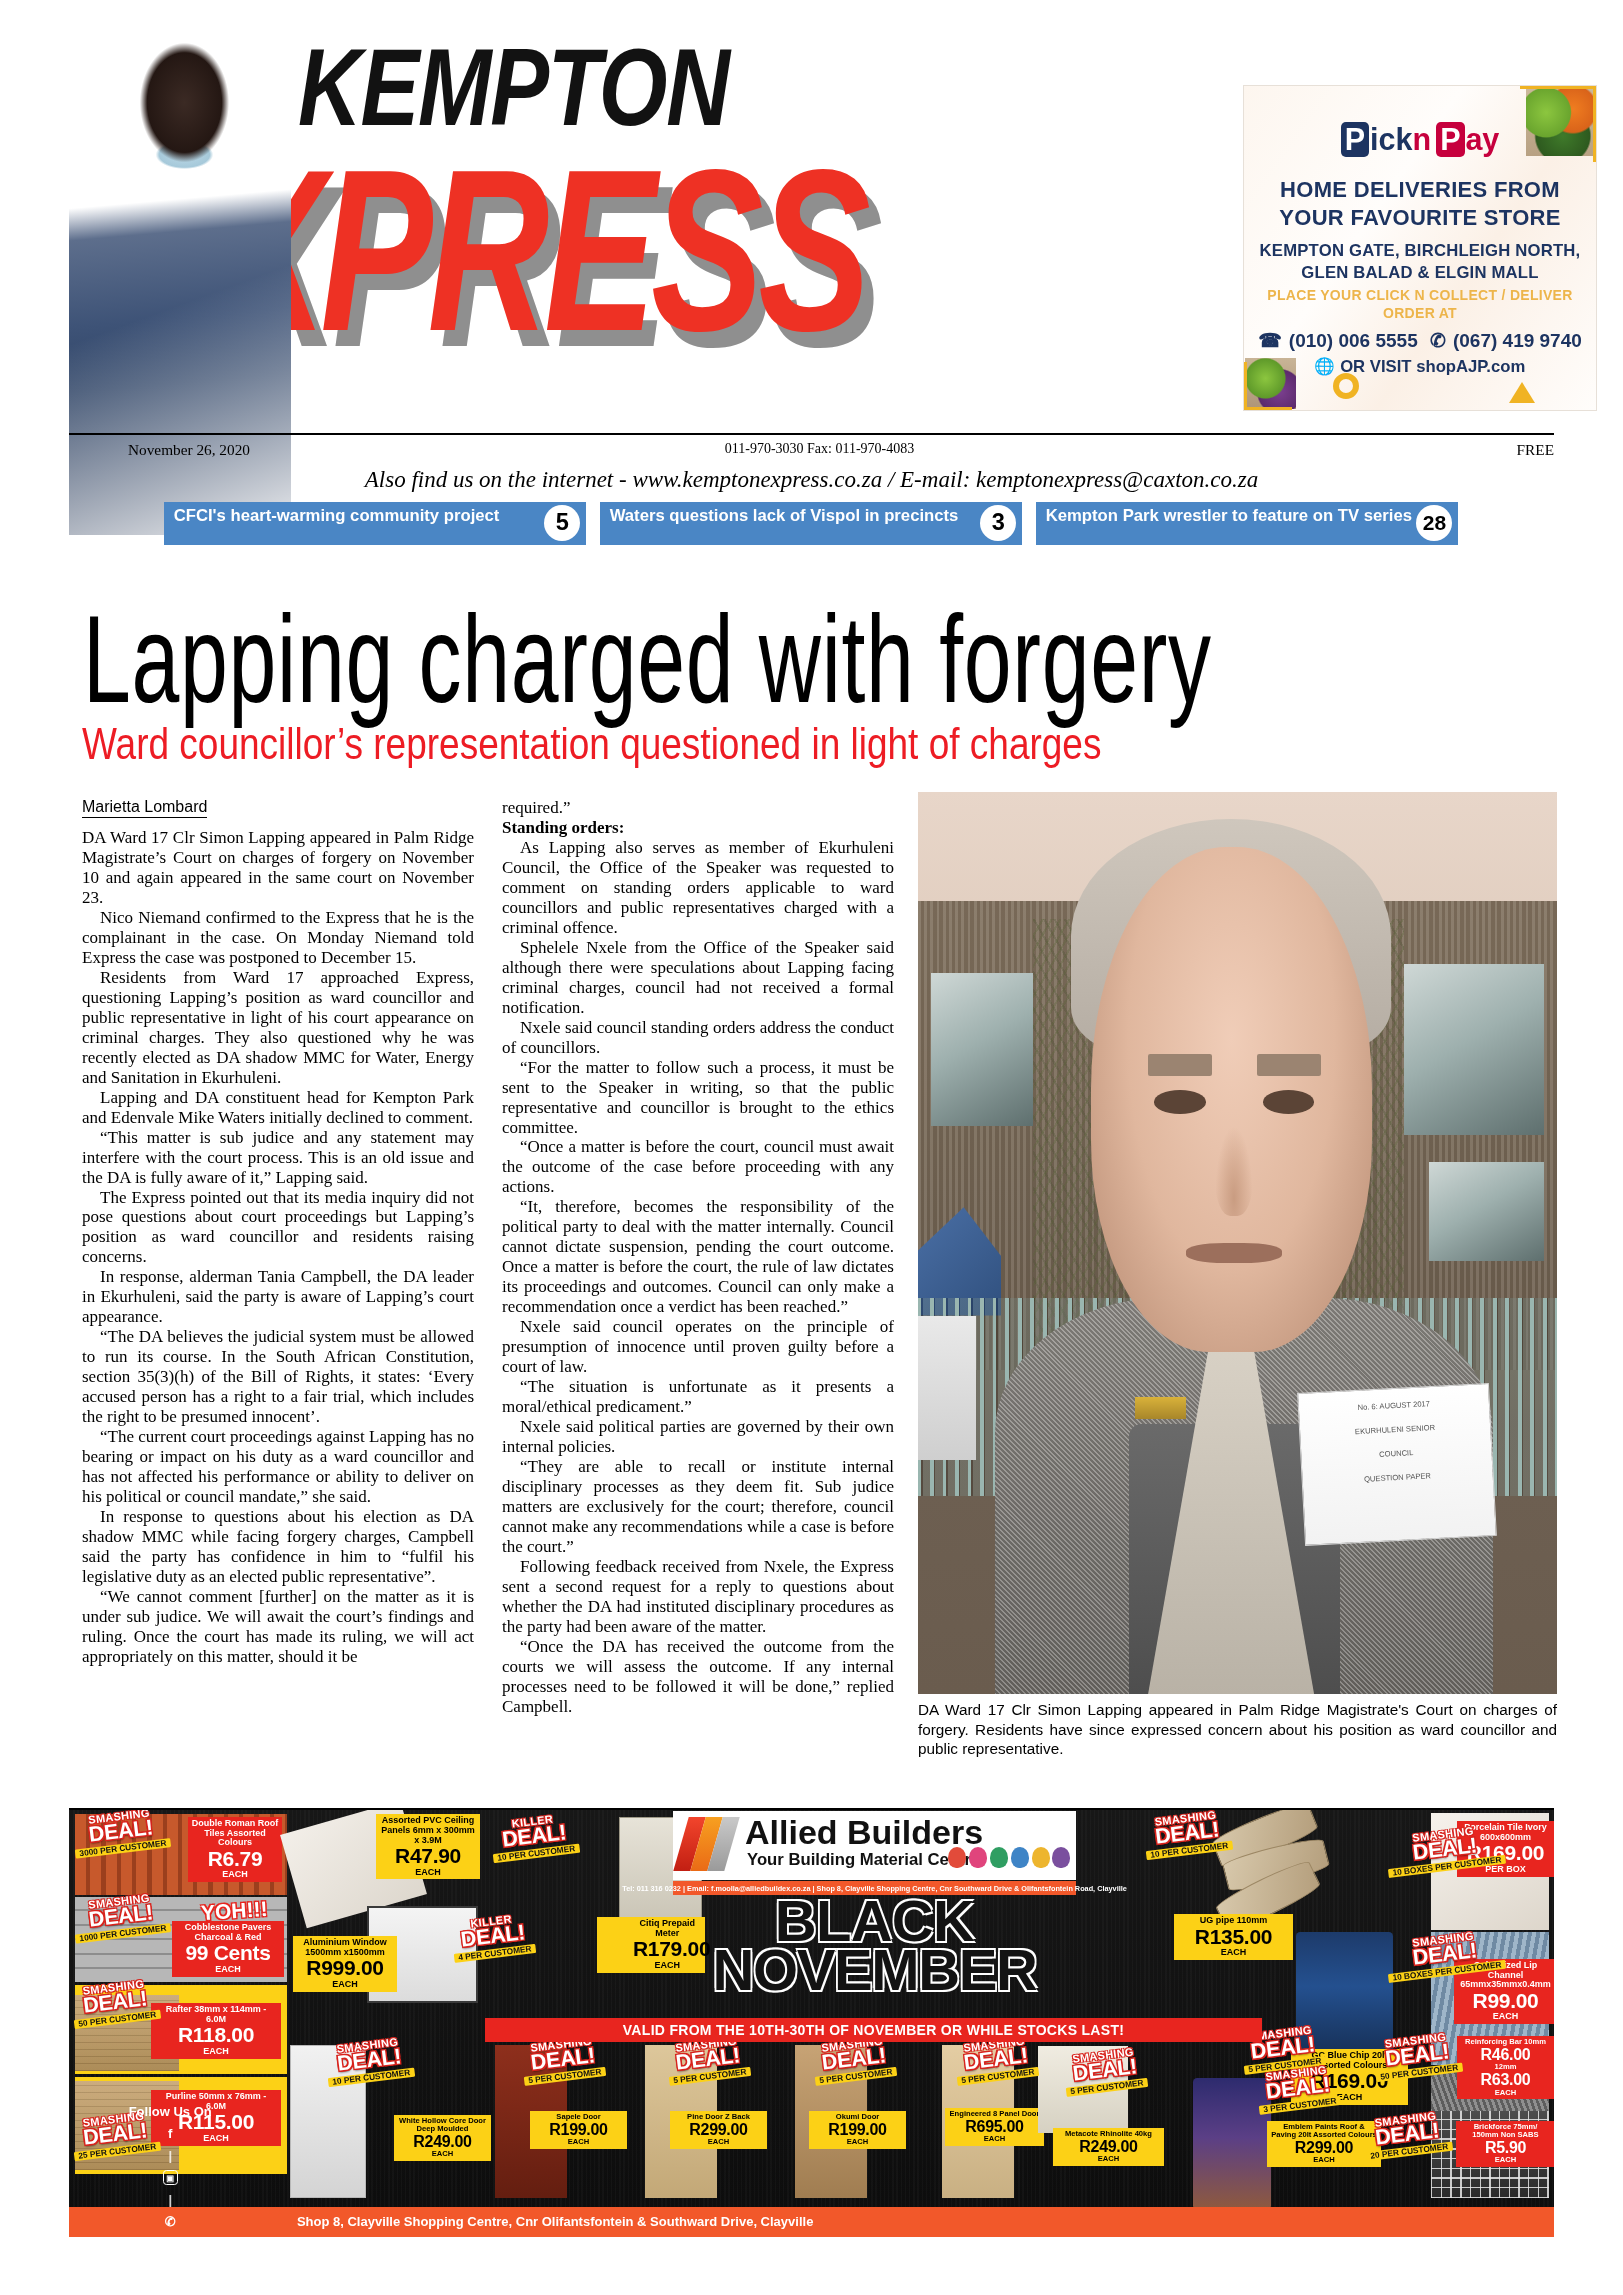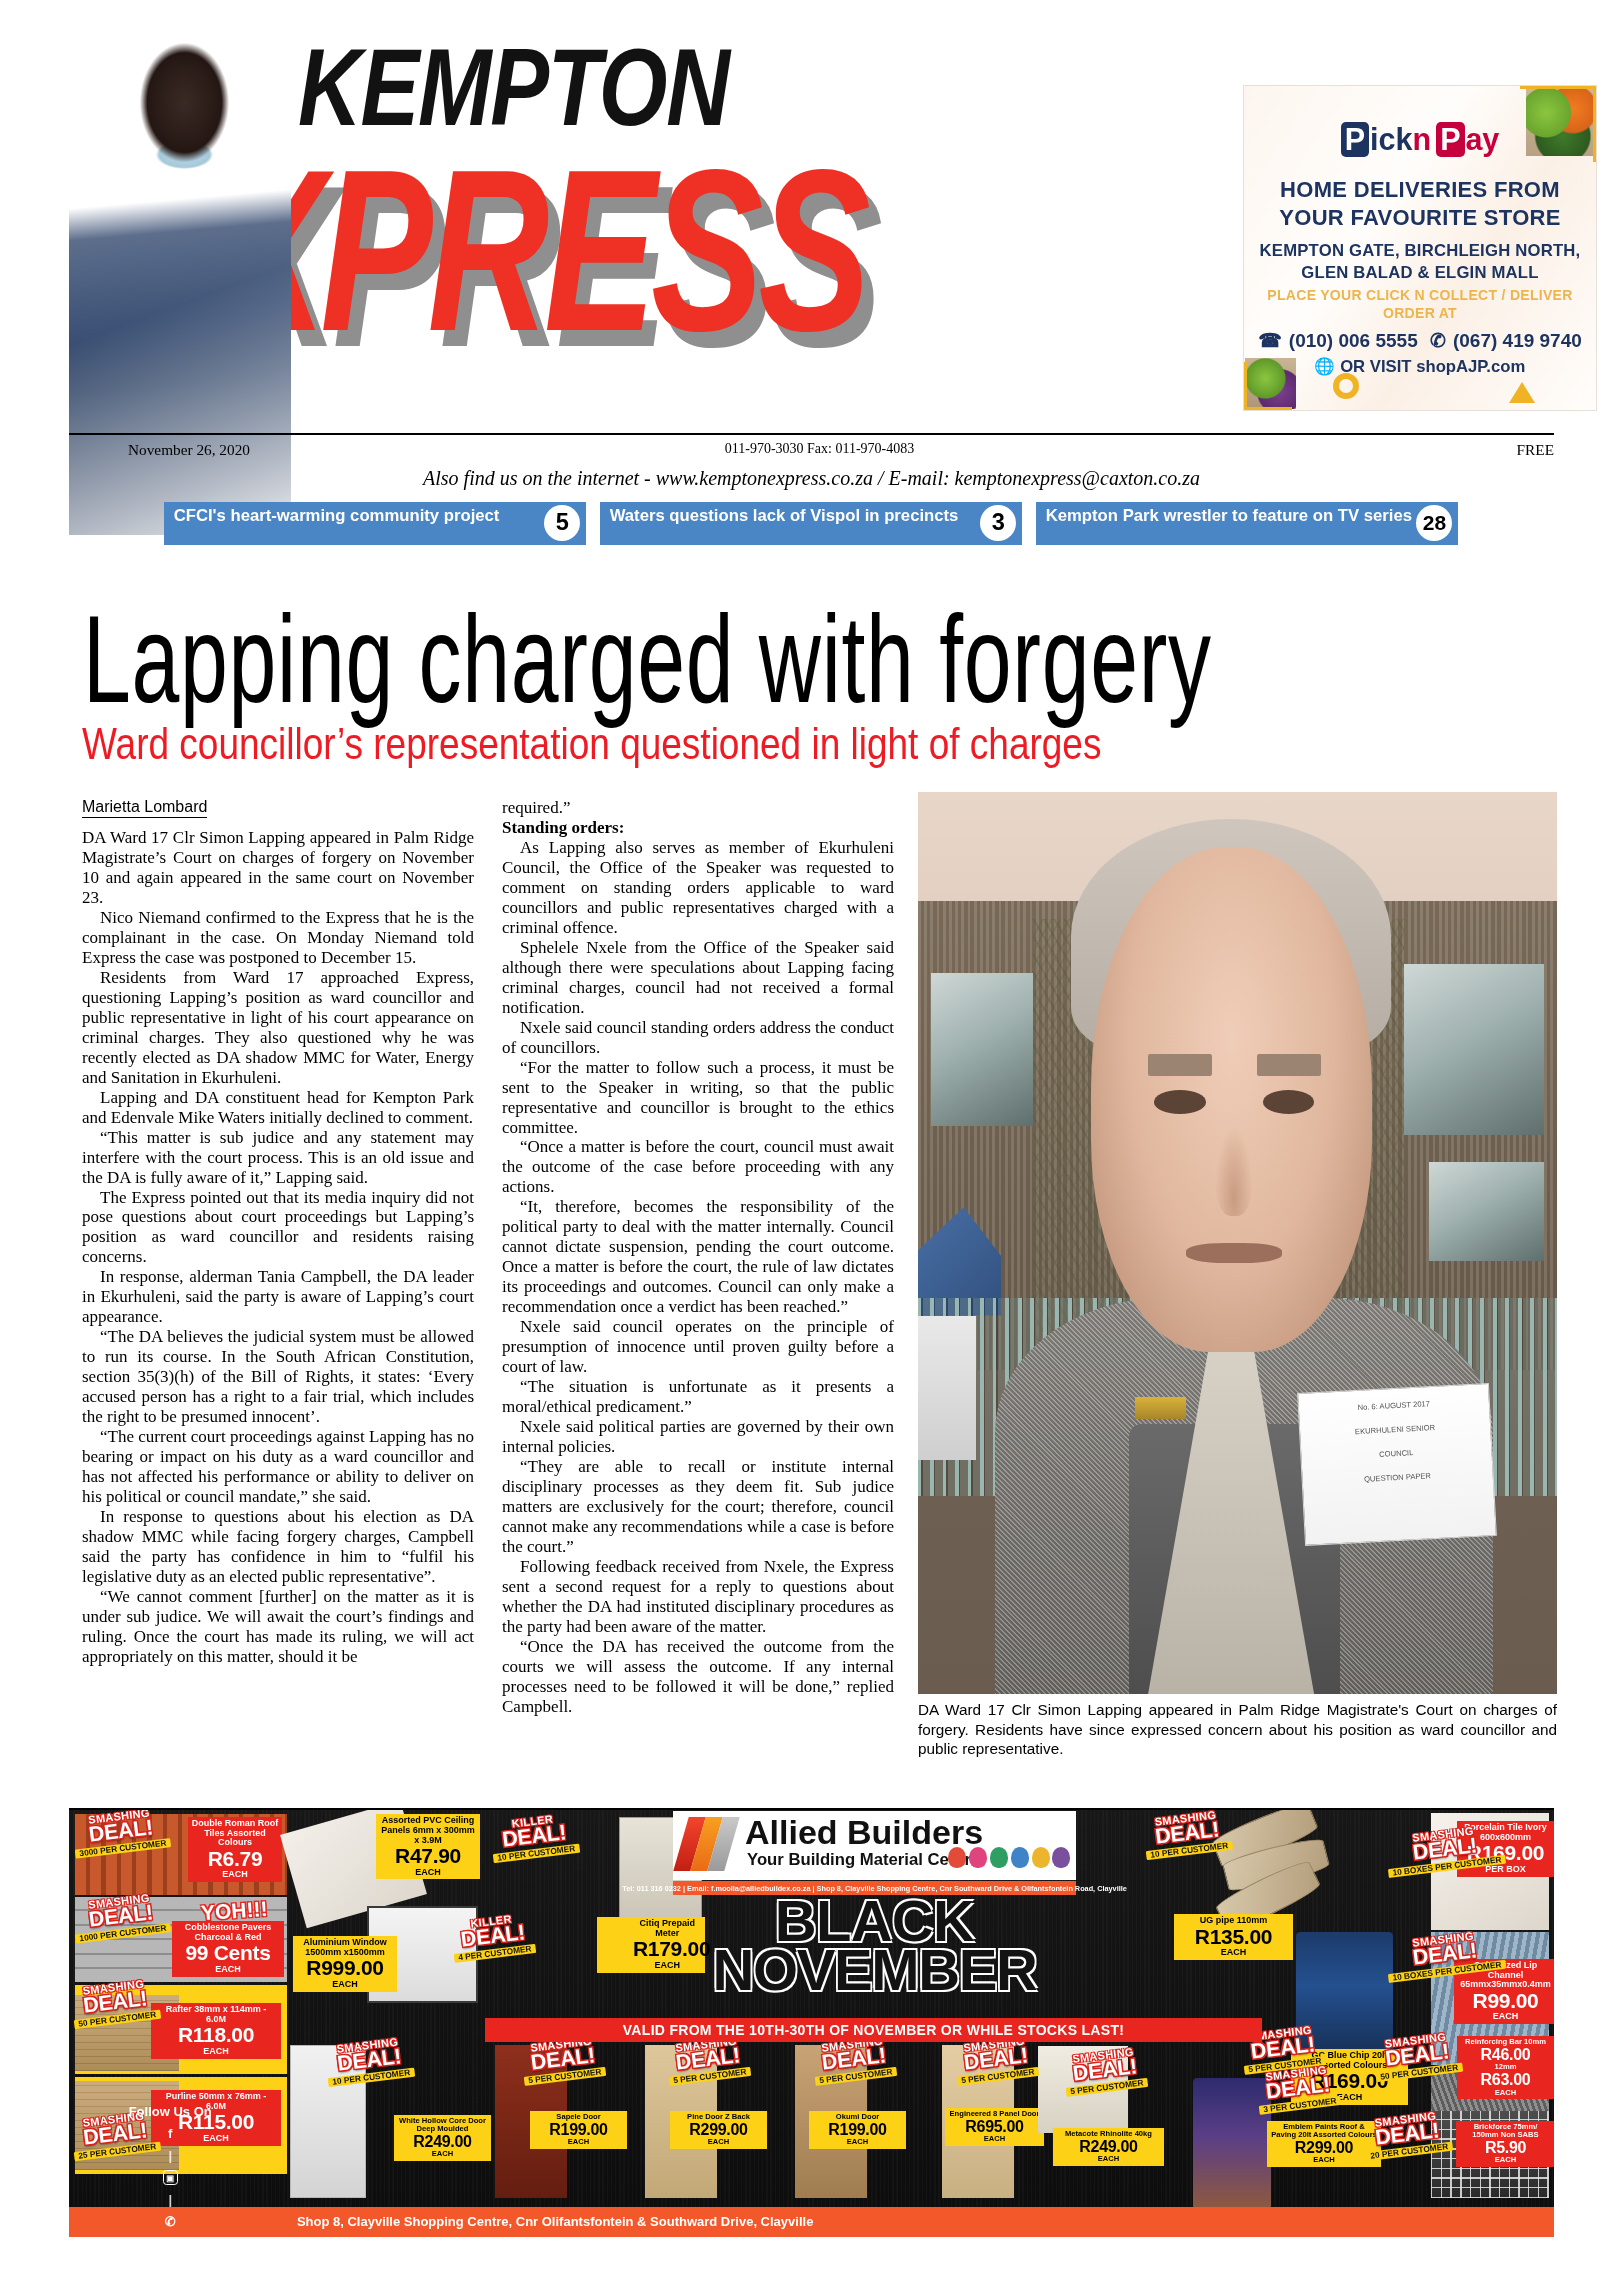--- a/index.html
+++ b/index.html
@@ -106,21 +106,21 @@
 
   
   .strip {
     position: absolute; left: 69px; top: 433px; width: 1485px; height: 62px;
     border-top: 2.1px solid #000; z-index: 8;
   }
   .strip-row1 { position:relative; height: 25px; font-family:"Liberation Sans", sans-serif; }
   .strip-date { position:absolute; left: 59px; top: 5.6px; font-size:15.3px; font-family:"Liberation Serif", serif; }
   .strip-phone { position:absolute; left: 50%; top: 5.6px; transform:translateX(-50%); font-size:14px; font-family:"Liberation Serif", serif;margin-left:8px; }
   .strip-free { position:absolute; right: 0; top: 5.6px; font-size:15.3px; font-family:"Liberation Serif", serif; }
-  .strip-row2 { text-align:center; font-style:italic; font-size:20px; padding-top:7px;
+  .strip-row2 { text-align:center; font-style:italic; font-size:23px; padding-top:7px;
      font-family:"Liberation Serif", serif; }
 
   
   .teasers { position:absolute; left:164px; top:502px; width:1294px; height:43px; z-index:8;
      display:flex; gap:14px; }
   .teaser { position:relative; background:#4a86c5; flex:1; }
   .teaser-txt { position:absolute; left:9.7px; top:4.2px; right:43px;
      color:#ffffff; font-family:"Liberation Sans", sans-serif; font-weight:700;
      font-size:16.7px; line-height:1.16; }
   .teaser-num { position:absolute; right:5.6px; top:2.8px; width:36px; height:36px;

